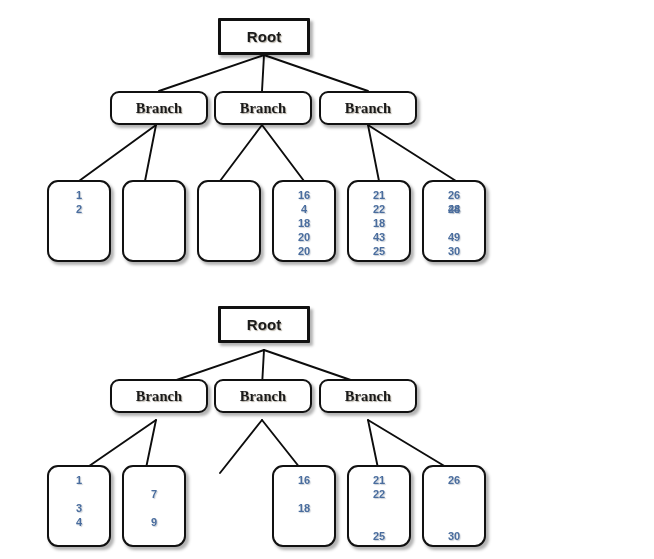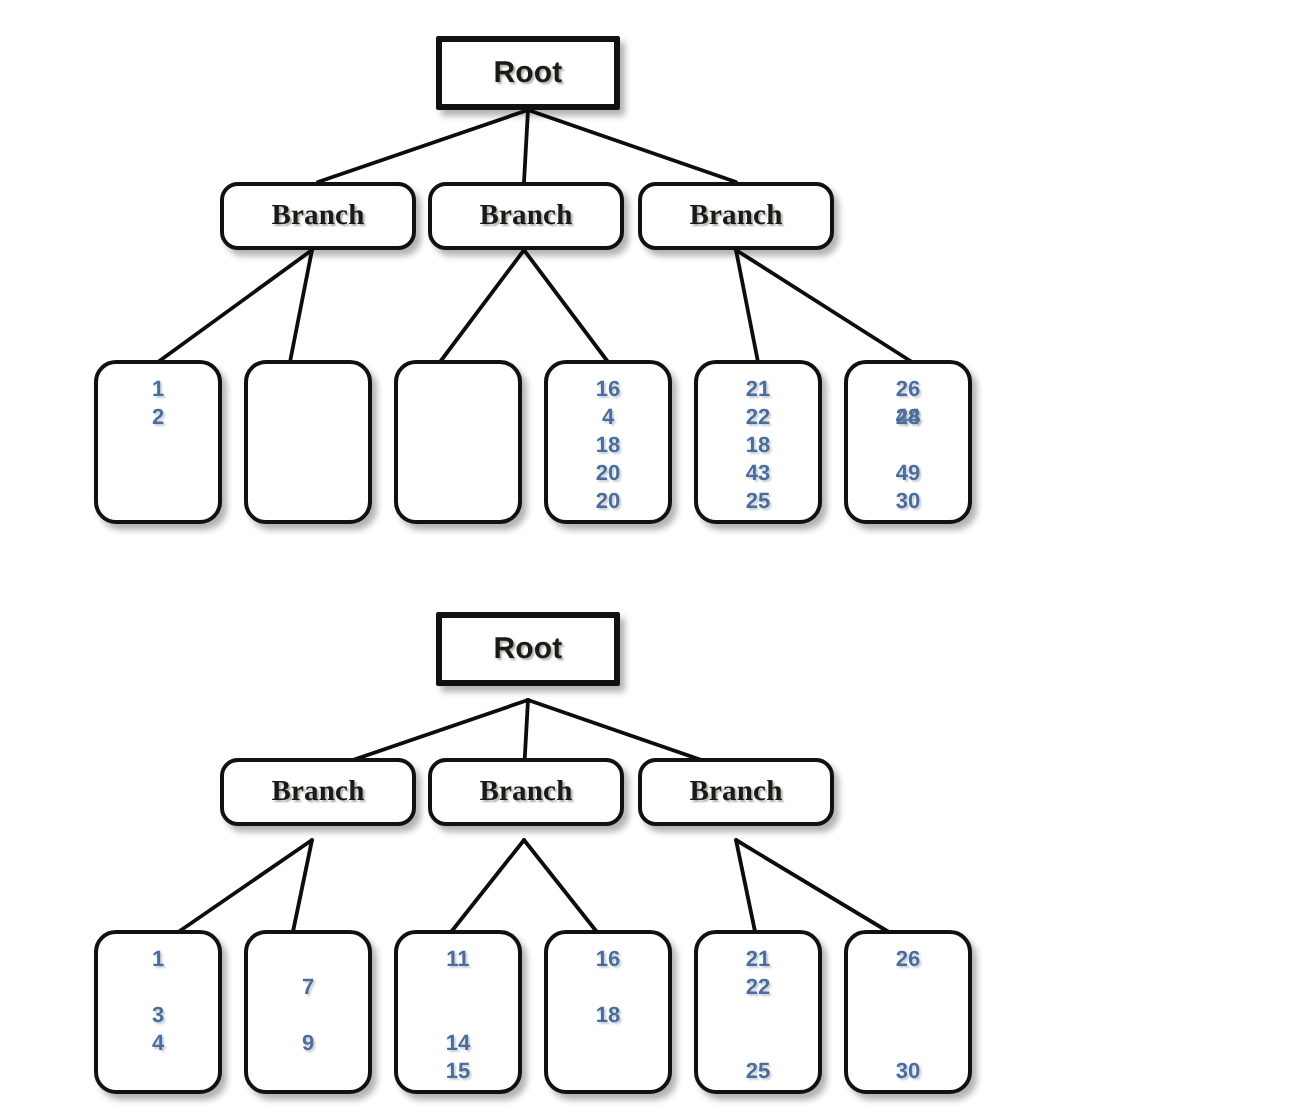--- a/index.html
+++ b/index.html
@@ -219,27 +219,20 @@
         <span style="top: 36px;">3</span>
         <span style="top: 50px;">4</span>
       </div>
   </div>
   <div class="node leaf" style="left:94px;  top:177px;">
     <div class="leaf-values">
         <span style="top: 22px;">7</span>
         <span style="top: 50px;">9</span>
       </div>
   </div>
-  <div class="node leaf" style="left:169px; top:177px;">
-    <div class="leaf-values">
-        <span style="top: 8px;">11</span>
-        <span style="top: 50px;">14</span>
-        <span style="top: 64px;">15</span>
-      </div>
-  </div>
   <div class="node leaf" style="left:244px; top:177px;">
     <div class="leaf-values">
         <span style="top: 8px;">16</span>
         <span style="top: 36px;">18</span>
       </div>
   </div>
   <div class="node leaf" style="left:319px; top:177px;">
     <div class="leaf-values">
         <span style="top: 8px;">21</span>
         <span style="top: 22px;">22</span>

